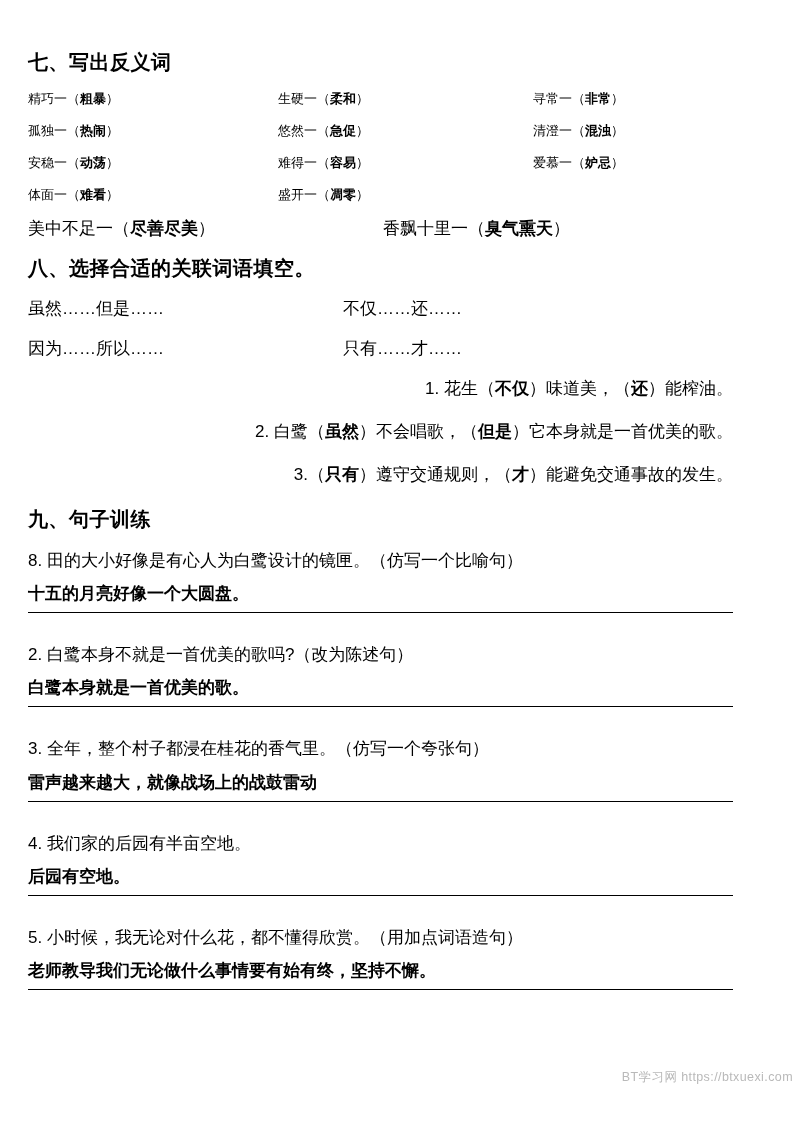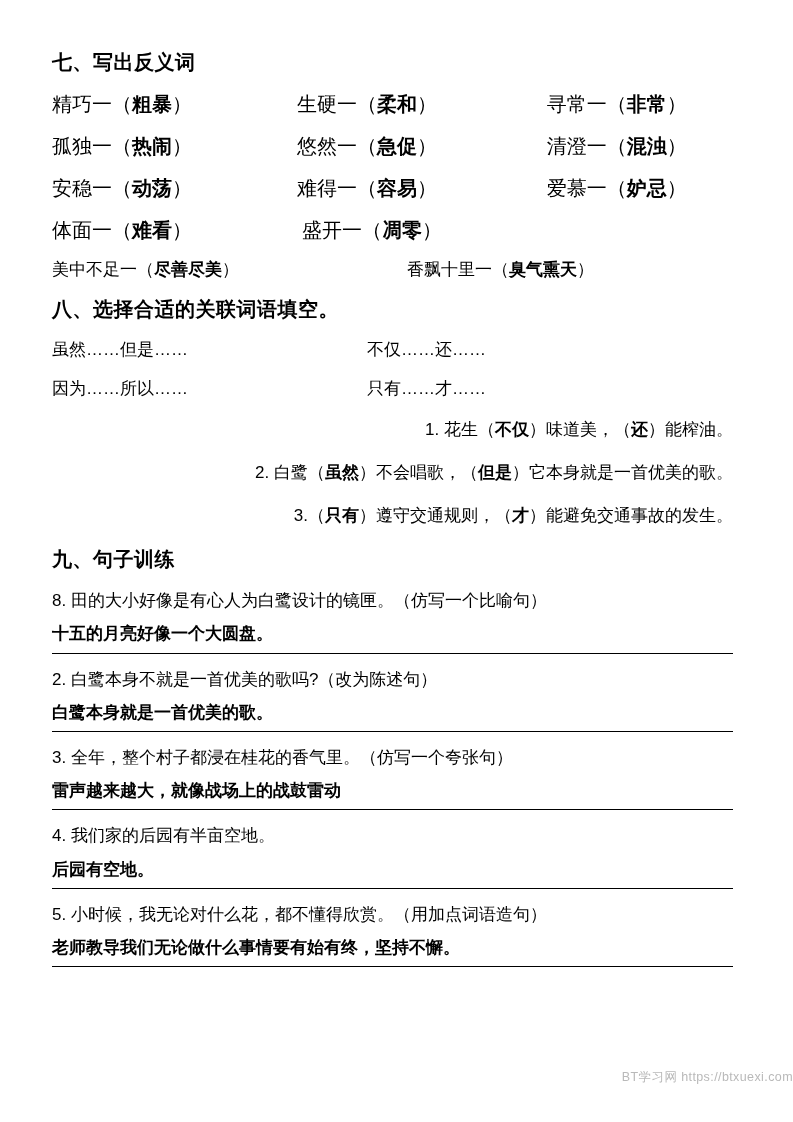--- a/index.html
+++ b/index.html
@@ -13,37 +13,37 @@
     font-family: "Liberation Sans", "DejaVu Sans", sans-serif;
     color: #000000;
     position: relative;
     overflow: hidden;
   }
   .page {
     position: absolute;
     left: 0; top: 0;
     width: 793px;
     height: 1122px;
-    padding: 48px 60px 0 52px;
+    padding: 48px 60px 0 28px;
     box-sizing: border-box;
   }
   .section-title {
     font-size: 20px;
     font-weight: bold;
     letter-spacing: 0.5px;
     margin: 0 0 14px 0;
     line-height: 1.4;
   }
   .section-title.tight {
     margin-top: 0;
   }
   
   .ant-row {
     display: flex;
-    font-size: 20px;
+    font-size: 13px;
     line-height: 1.45;
     margin-bottom: 13px;
   }
   .ant-cell {
     width: 250px;
     white-space: nowrap;
   }
   .ant-cell.c2 { width: 255px; }
   .ant-cell.c3 { width: 190px; }
   .ans {
@@ -75,21 +75,21 @@
     font-size: 17px;
     line-height: 1.6;
     margin-bottom: 6px;
   }
   .s-a {
     font-size: 17px;
     font-weight: bold;
     line-height: 1.6;
     border-bottom: 1.6px solid #000;
     padding-bottom: 5px;
-    margin-bottom: 12px;
+    margin-bottom: 28px;
     width: 100%;
   }
   .footer {
     position: absolute;
     left: 0;
     bottom: 36px;
     width: 793px;
     text-align: right;
     font-size: 12.5px;
     color: #b9b9b9;

